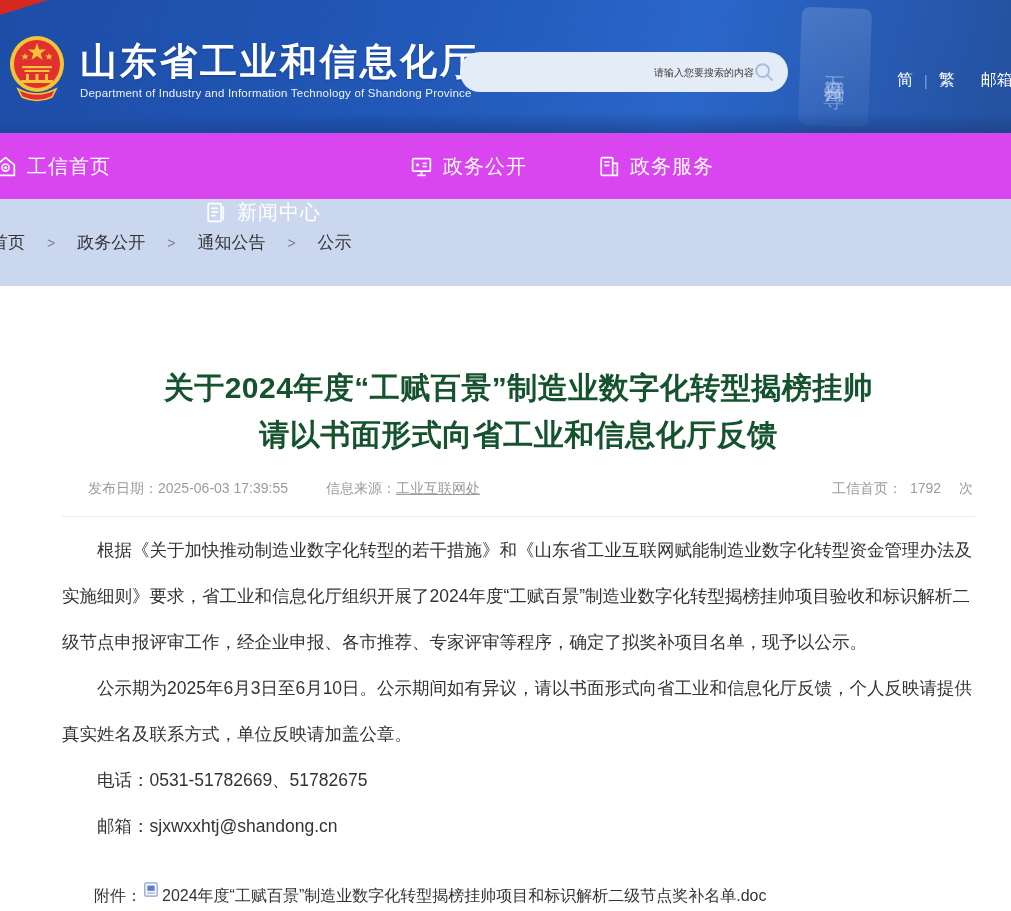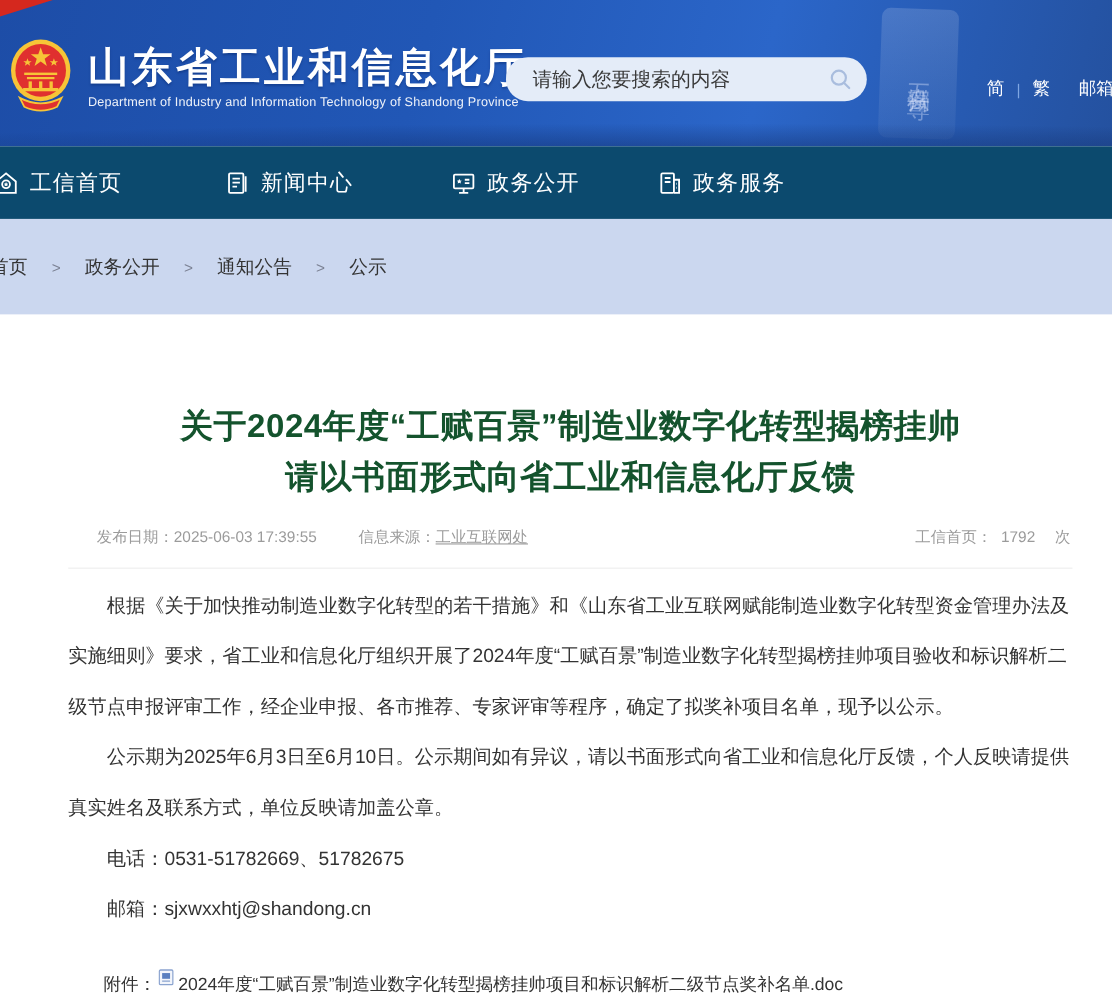--- a/index.html
+++ b/index.html
@@ -24,36 +24,36 @@
   .logo-wrap { position:absolute; left:8px; top:33px; display:flex; align-items:flex-start; }
   .emblem { width:58px; height:72px; }
   .site-titles { margin-left:14px; padding-top:9px; }
   .site-title { color:#fff; font-size:37px; font-weight:700; letter-spacing:3px; line-height:40px;
     text-shadow:0 1px 2px rgba(0,30,90,.35); white-space:nowrap; }
   .site-subtitle { color:rgba(255,255,255,.92); font-size:11.5px; letter-spacing:.2px; margin-top:5px; white-space:nowrap; }
 
   .search-box { position:absolute; left:460px; top:52px; width:328px; height:40px;
     background:#e4ecf8; border-radius:21px; display:flex; align-items:center; padding:0 14px 0 24px; }
   .search-input { flex:1; border:none; outline:none; background:transparent;
-    font-size:18px; color:#333; font-family:Liberation Serif, serif; }
+    font-size:10px; color:#333; font-family:Liberation Serif, serif;text-align:right; }
   .search-input::placeholder { color:#3a3a3a; opacity:1; }
   .search-icon { width:20px; height:20px; flex:0 0 auto; cursor:pointer; }
 
   .lang-bar { position:absolute; left:897px; top:70px; display:flex; align-items:center;
     color:#fff; font-size:16px; white-space:nowrap; }
   .lang-item { cursor:pointer; }
   .lang-sep { color:#7fa6e2; margin:0 11px; font-size:14px; }
   .mail-link { margin-left:26px; cursor:pointer; }
 
   
-  .nav { position:relative; height:66px; background:#0c4a6e; }
+  .nav { position:relative; height:66px; background:#d946ef; }
   .nav-item { position:absolute; top:0; height:66px; display:flex; align-items:center;
     color:#fff; font-size:20px; letter-spacing:1px; cursor:pointer; white-space:nowrap; }
   .nav-item svg { width:25px; height:25px; margin-right:9px; }
-  .nav-i1{left:-7px;} .nav-i2{left:203px;} .nav-i3{left:409px;} .nav-i4{left:596px;text-align:center;} .nav-i5{left:814px;}
+  .nav-i1{left:-7px;} .nav-i2{left:203px;margin-top:46px;} .nav-i3{left:409px;} .nav-i4{left:596px;text-align:center;} .nav-i5{left:814px;}
 
   
   .breadcrumb { height:87px; background:#cbd7ef; display:flex; align-items:center; font-size:17px; color:#333; }
   .crumb { cursor:pointer; white-space:nowrap; }
   .crumb:first-child { margin-left:-9px; }
   .crumb-sep { color:#7c8294; font-size:14px; margin:0 22px; }
 
   
   .card { background:#fff; min-height:625px; padding:0 36px 0 62px; }
   .art-title { padding-top:78px; text-align:center; font-size:30px; font-weight:700;

